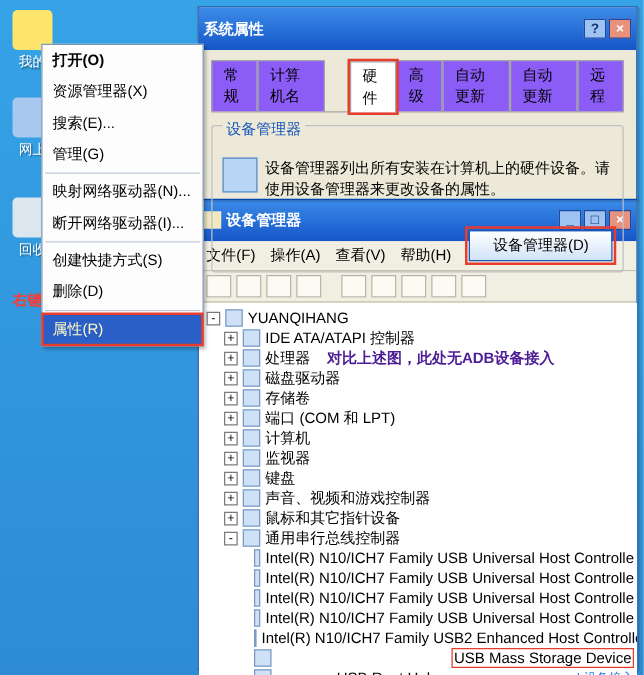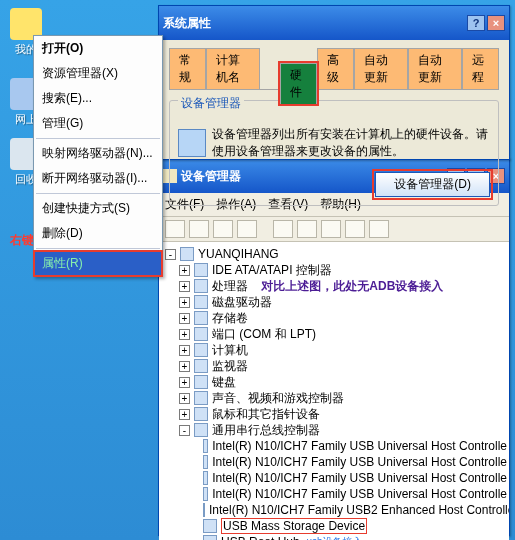--- a/index.html
+++ b/index.html
@@ -4,71 +4,71 @@
 <style>
 * { margin: 0; padding: 0; box-sizing: border-box; font-family: "Tahoma", "SimSun", sans-serif; font-size: 12px; }
 body { width: 515px; height: 540px; background: linear-gradient(180deg, #36a3e7, #2d8cd4); position: relative; overflow: hidden; }
 .desktop-icon { position: absolute; width: 40px; text-align: center; color: #fff; }
 .desktop-icon .ico { width: 32px; height: 32px; background: #ffe46b; margin: 0 auto 2px; border-radius: 4px; }
 .desktop-icon .lbl { font-size: 11px; text-shadow: 1px 1px 1px rgba(0,0,0,.4); }
 .ctx-menu { position: absolute; left: 33px; top: 35px; width: 130px; background: #fdfdfd; border: 1px solid #7a98b0; box-shadow: 2px 2px 3px rgba(0,0,0,.3); z-index: 5; }
 .ctx-menu .item { padding: 4px 8px; color: #000; cursor: default; }
 .ctx-menu .item.bold { font-weight: bold; }
 .ctx-menu .sep { height: 1px; background: #c0c8d8; margin: 2px 2px; }
-.ctx-menu .item.hl { background: #2a5fc7; color: #86efac; outline: 2px solid #e73c2e; outline-offset: -1px; }
+.ctx-menu .item.hl { background: #2a5fc7; color: #fef9c3; outline: 2px solid #e73c2e; outline-offset: -1px; }
 .caption-red { position: absolute; left: 10px; top: 232px; color: #ff3a2e; font-size: 12px; font-weight: bold; }
 .watermark { position: absolute; left: 38px; top: 88px; color: rgba(255,255,255,.35); font-size: 12px; letter-spacing: 1px; font-weight: bold; pointer-events:none;}
 .footer-wm { position: absolute; right: 18px; bottom: 8px; color: rgba(255,100,60,.65); font-size: 14px; text-align: right; }
 .footer-wm .small { font-size: 10px; color: rgba(120,120,120,.8); }
 
 .win { position: absolute; background: #ece9d8; border: 1px solid #0046b0; box-shadow: 1px 1px 2px rgba(0,0,0,.3); }
 .titlebar { height: 24px; background: linear-gradient(180deg, #3c8ce8, #1556c9); color: #fff; display: flex; align-items: center; padding: 17px 4px; font-weight: bold; }
 .titlebar .tbtns { margin-left: auto; display: flex; gap: 2px; }
 .titlebar .tbtn { width: 18px; height: 16px; background: #9ec3f0; border: 1px solid #1a4aa6; color: #10337a; font-size: 11px; line-height: 14px; text-align: center; cursor: pointer; }
 .titlebar .tbtn.close { background: #e8927e; color: #fff; }
 
 #sys-props { left: 158px; top: 5px; width: 352px; height: 155px; z-index: 3; }
 #sys-props .body { padding: 8px 10px; }
 .tabs { display: flex; border-bottom: 1px solid #a5a5a5; margin-bottom: 10px; }
-.tab { padding: 3px 9px; border: 1px solid #a5a5a5; border-bottom: none; margin-right: 0px; background: #fdba74; cursor: pointer; }
-.tab.active { background: #15803d; outline: 2px solid #e73c2e; z-index: 2; position: relative; top: 15px; margin-left: 20px; }
+.tab { padding: 3px 9px; border: 1px solid #a5a5a5; border-bottom: none; margin-right: 0px; background: #8b5cf6; cursor: pointer; }
+.tab.active { background: #ffffff; outline: 2px solid #e73c2e; z-index: 2; position: relative; top: 1px; margin-left: 20px; }
 .groupbox { border: 1px solid #bfbfbf; padding: 8px; border-radius: 3px; }
 .groupbox .gtitle { position: relative; top: -14px; background: #ece9d8; display: inline-block; padding: 0 3px; color: #1856b8; }
-.groupbox .row { display: flex; gap: 6px; align-items: center; }
+.groupbox .row { display: flex; gap: 6px; align-items: flex-start; }
 .groupbox .bico { width: 28px; height: 28px; background: #b7d6f6; border: 1px solid #5a89c4; }
-.groupbox .btn-wrap { text-align: right; margin-top: 12px; }
+.groupbox .btn-wrap { text-align: right; margin-top: 24px; }
 .xp-btn { border: 1px solid #1c58b8; background: linear-gradient(180deg,#fff,#d1e3f8); padding: 3px 18px; cursor: pointer; outline: 2px solid #e73c2e; outline-offset: 1px; }
 
 #dev-mgr { left: 158px; top: 158px; width: 352px; height: 378px; z-index: 2; }
 #dev-mgr .menubar { background: #f1eee2; padding: 3px 6px; display: flex; gap: 12px; border-bottom: 1px solid #c5c2b4; }
 #dev-mgr .menubar span { cursor: pointer; }
 #dev-mgr .toolbar { background: #f1eee2; padding: 3px 6px; display: flex; gap: 4px; border-bottom: 1px solid #c5c2b4; }
 #dev-mgr .toolbar .tb { width: 20px; height: 18px; border: 1px solid #b9b6a8; background: #fbfaf3; }
 #dev-mgr .tree { background: #fff; height: 302px; overflow: auto; padding: 4px 2px; font-size: 11px; }
 .node { display: flex; align-items: center; height: 16px; white-space: nowrap; }
 .node .tg { width: 11px; height: 11px; border: 1px solid #7a7a7a; margin: 0 4px; text-align: center; line-height: 9px; font-size: 10px; background: #fff; cursor: pointer; }
 .node .nico { width: 14px; height: 14px; background: #cfe1f6; border: 1px solid #7a9bc4; margin-right: 4px; }
 .node.ind1 { padding-left: 14px; }
-.node.ind2 { padding-left: 42px; }
+.node.ind2 { padding-left: 42px; justify-content: space-between; }
 .node .lbl { }
 .hl-red { color: #4c1d95; font-weight: bold; }
 .usb-box { border: 1.5px solid #e73c2e; padding: 0 1px; }
 </style>
 </head>
 <body>
 
 <div class="desktop-icon" style="left:6px;top:8px;">
   <div class="ico"></div>
   <div class="lbl">我的</div>
 </div>
 <div class="desktop-icon" style="left:6px;top:78px;">
   <div class="ico" style="background:#a8c8ef"></div>
   <div class="lbl">网上</div>
 </div>
-<div class="desktop-icon" style="left:6px;top:138px;">
+<div class="desktop-icon" style="left:6px;top:158px;">
   <div class="ico" style="background:#dbe6ef"></div>
   <div class="lbl">回收</div>
 </div>
 
 <div class="watermark">LIAN.COM</div>
 
 <div class="ctx-menu">
   <div class="item bold">打开(O)</div>
   <div class="item">资源管理器(X)</div>
   <div class="item">搜索(E)...</div>

